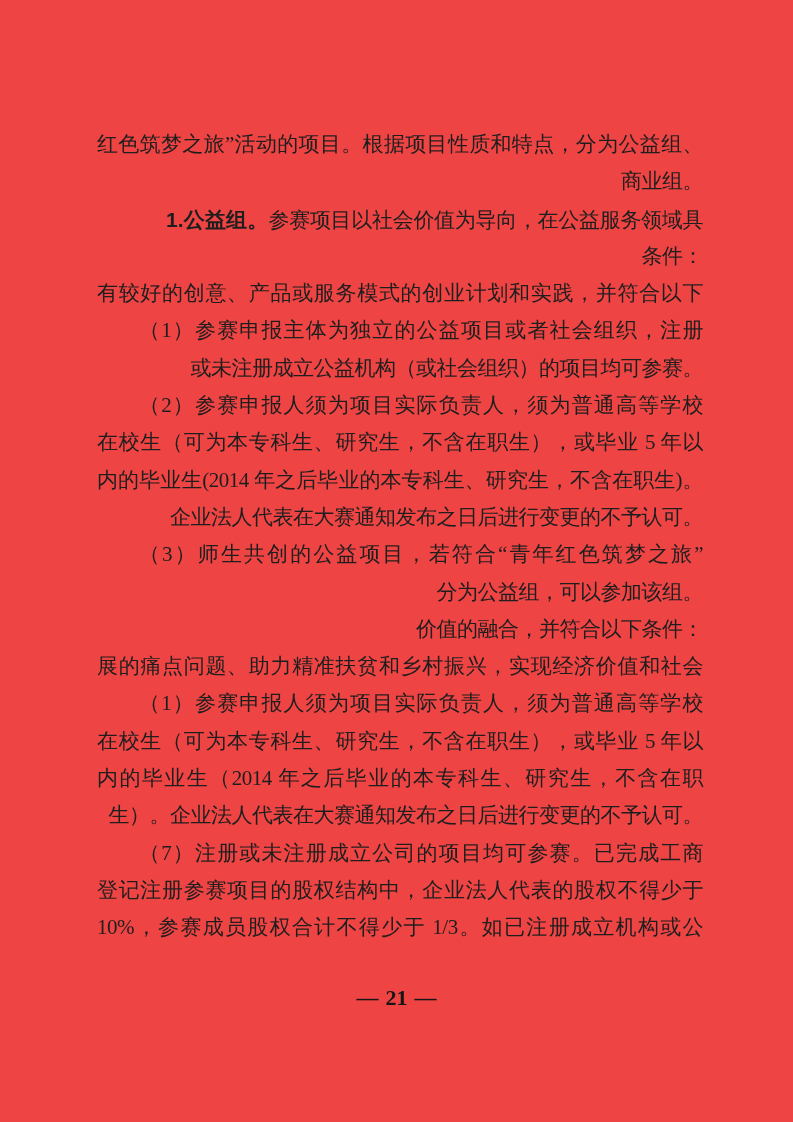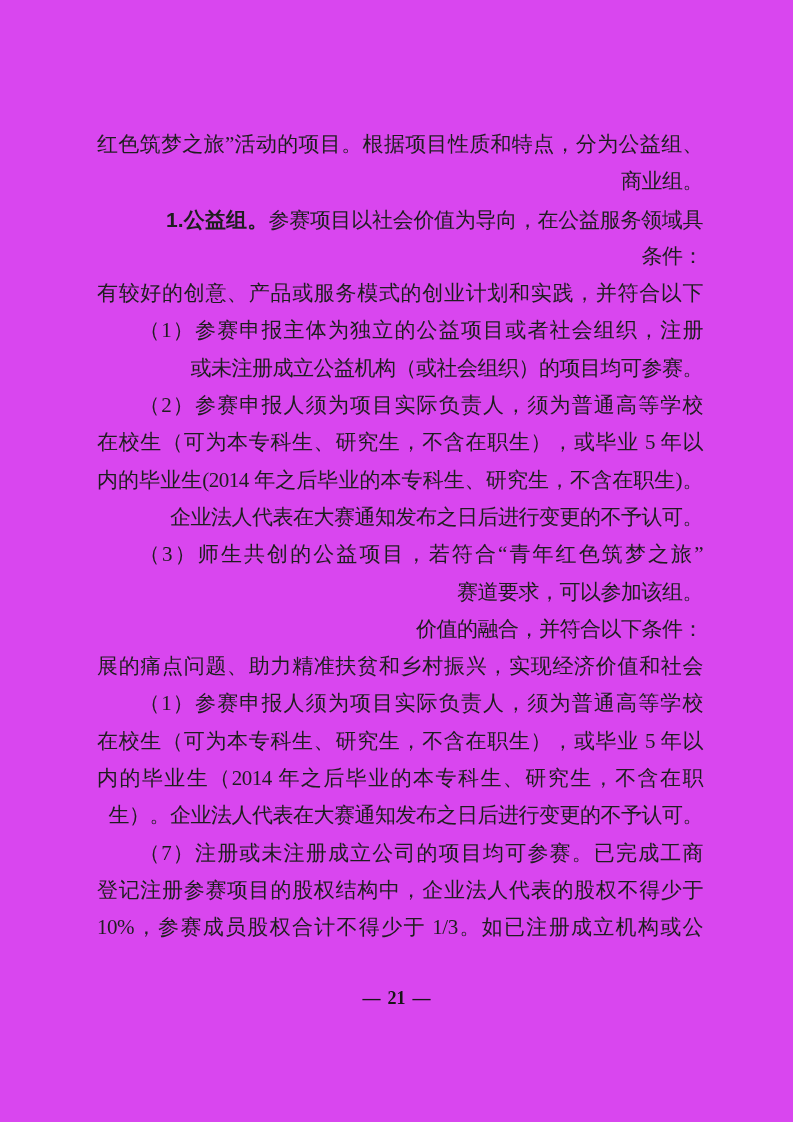--- a/index.html
+++ b/index.html
@@ -4,21 +4,21 @@
 <style>
   html, body {
     margin: 0;
     padding: 0;
     background: #ffffff;
   }
   .page {
     position: relative;
     width: 793px;
     height: 1122px;
-    background: #d946ef;
+    background: #ef4444;
     overflow: hidden;
     font-family: "Liberation Serif", "DejaVu Serif", serif;
     color: #1e1e1e;
   }
   .content {
     position: absolute;
     left: 97px;
     top: 126px;
     width: 606px;
     font-size: 21px;
@@ -47,21 +47,21 @@
     font-family: "Liberation Sans", "DejaVu Sans", sans-serif;
     letter-spacing: 0;
     margin-left: 27px;
   }
   .footer {
     position: absolute;
     left: 0;
     right: 0;
     top: 984px;
     text-align: center;
-    font-size: 18px;
+    font-size: 22px;
     line-height: 28px;
     color: #161616;
   }
   .footer .dash {
     font-weight: bold;
     letter-spacing: 0;
   }
   .footer .num {
     font-weight: bold;
     margin: 0 7px;
@@ -78,21 +78,21 @@
     <div class="line j indent"><b class="lead">1.公益组。</b><span>参赛项目以社会价值为导向，在公益服务领域具</span></div>
     <div class="line last"><span>条件：</span></div>
     <div class="line j"><span>有较好的创意、产品或服务模式的创业计划和实践，并符合以下</span></div>
     <div class="line j indent"><span>（1）参赛申报主体为独立的公益项目或者社会组织，注册</span></div>
     <div class="line last"><span>或未注册成立公益机构（或社会组织）的项目均可参赛。</span></div>
     <div class="line j indent"><span>（2）参赛申报人须为项目实际负责人，须为普通高等学校</span></div>
     <div class="line j"><span>在校生（可为本专科生、研究生，不含在职生），或毕业 5 年以</span></div>
     <div class="line j"><span>内的毕业生(2014 年之后毕业的本专科生、研究生，不含在职生)。</span></div>
     <div class="line last"><span>企业法人代表在大赛通知发布之日后进行变更的不予认可。</span></div>
     <div class="line j indent"><span>（3）师生共创的公益项目，若符合“青年红色筑梦之旅”</span></div>
-    <div class="line last"><span>赛道要求，可以参加该组。</span></div>
+    <div class="line last"><span>分为公益组，可以参加该组。</span></div>
     <div class="line last"><span>价值的融合，并符合以下条件：</span></div>
     <div class="line j"><span>展的痛点问题、助力精准扶贫和乡村振兴，实现经济价值和社会</span></div>
     <div class="line j indent"><span>（1）参赛申报人须为项目实际负责人，须为普通高等学校</span></div>
     <div class="line j"><span>在校生（可为本专科生、研究生，不含在职生），或毕业 5 年以</span></div>
     <div class="line j"><span>内的毕业生（2014 年之后毕业的本专科生、研究生，不含在职</span></div>
     <div class="line last"><span>生）。企业法人代表在大赛通知发布之日后进行变更的不予认可。</span></div>
     <div class="line j indent"><span>（7）注册或未注册成立公司的项目均可参赛。已完成工商</span></div>
     <div class="line j"><span>登记注册参赛项目的股权结构中，企业法人代表的股权不得少于</span></div>
     <div class="line j"><span>10%，参赛成员股权合计不得少于 1/3。如已注册成立机构或公</span></div>
   </div>

